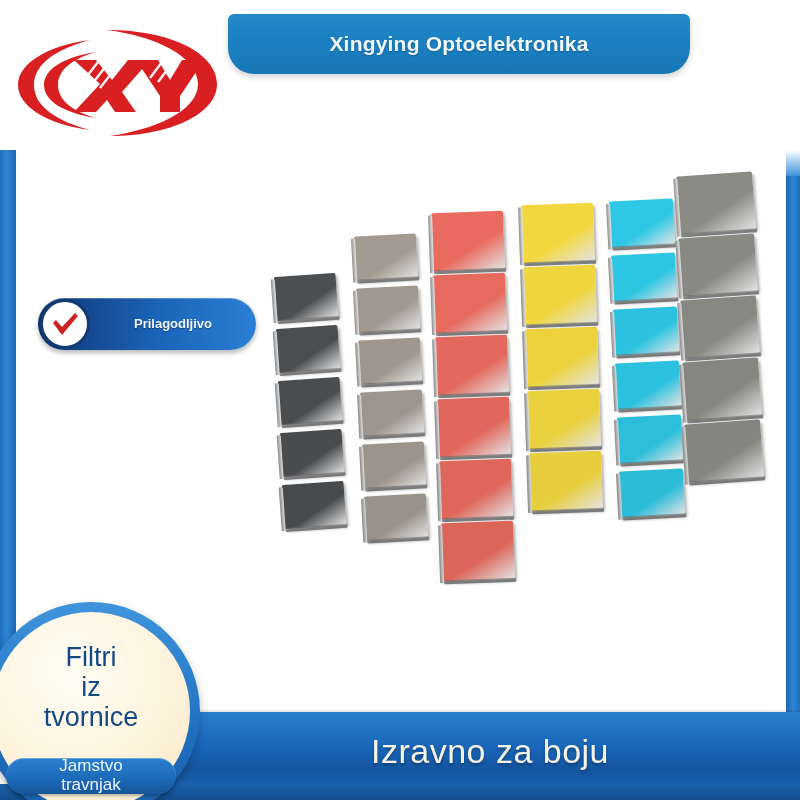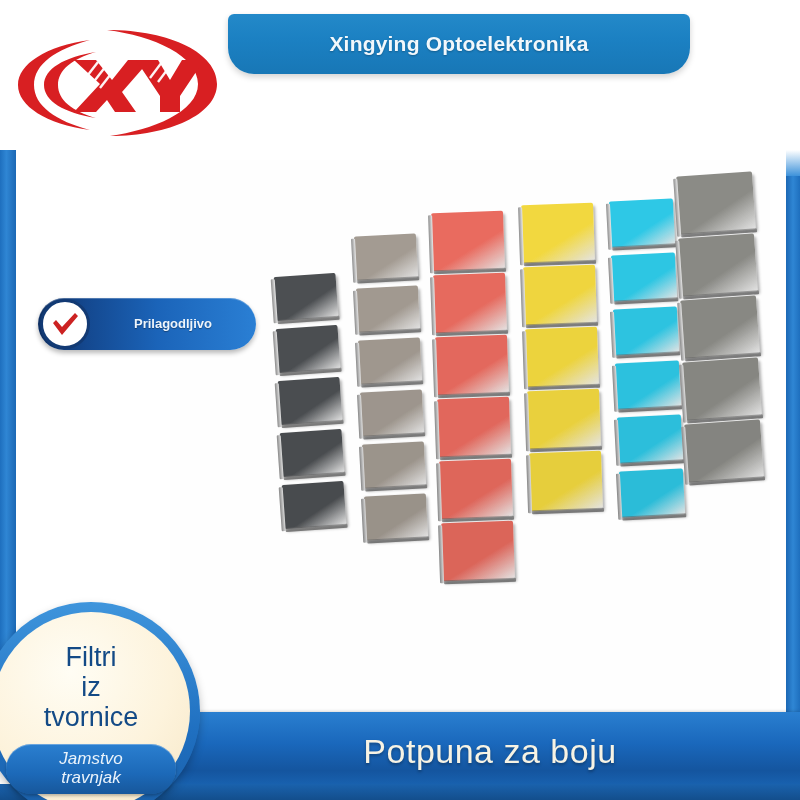--- a/index.html
+++ b/index.html
@@ -113,25 +113,25 @@
     position:absolute;left:10px;top:10px;width:198px;height:198px;border-radius:50%;
     background:radial-gradient(circle at 40% 30%,#fffdf4 0%,#fdf3dc 55%,#f6e6c5 100%);
     display:flex;flex-direction:column;align-items:center;justify-content:flex-start;
     padding-top:30px;box-sizing:border-box;
   }
   .circle-inner .ctext{
     color:#134a86;font-size:27px;line-height:1.12;text-align:center;
     font-weight:400;
   }
   .qpill{
-    position:absolute;left:14px;bottom:16px;width:170px;height:50px;
+    position:absolute;left:14px;bottom:16px;width:170px;height:36px;
     border-radius:26px;
     background:linear-gradient(180deg,#2b7fd0 0%,#1c69b8 60%,#17579b 100%);
     box-shadow:inset 0 1px 0 rgba(255,255,255,.3),0 2px 3px rgba(0,0,0,.25);
-    display:flex;align-items:center;justify-content:center;font-style:italic;
+    display:flex;align-items:center;justify-content:center;
   }
   .qpill .qtext{
     color:#eaf3fb;font-size:17px;line-height:1.1;text-align:center;
   }
 
   
   .bottom-banner{
     position:absolute;left:60px;top:712px;width:740px;height:78px;
     background:linear-gradient(180deg,#2a7fd0 0%,#1a68bc 40%,#14559f 75%,#1a66b5 100%);
     border-radius:18px 0 0 0;
@@ -335,21 +335,21 @@
         </svg>
       </span>
       <span class="blabel">Prilagodljivo</span>
     </div>
 
 
 
   </div>
 
   <div class="bottom-banner">
-    <span class="btext">Potpuna za boju</span>
+    <span class="btext">Izravno za boju</span>
   </div>
   <div class="bottom-base"></div>
 
   <div class="circle-badge">
     <div class="circle-inner">
       <div class="ctext">
         <span>Filtri</span><br>
         <span>iz</span><br>
         <span>tvornice</span>
       </div>

